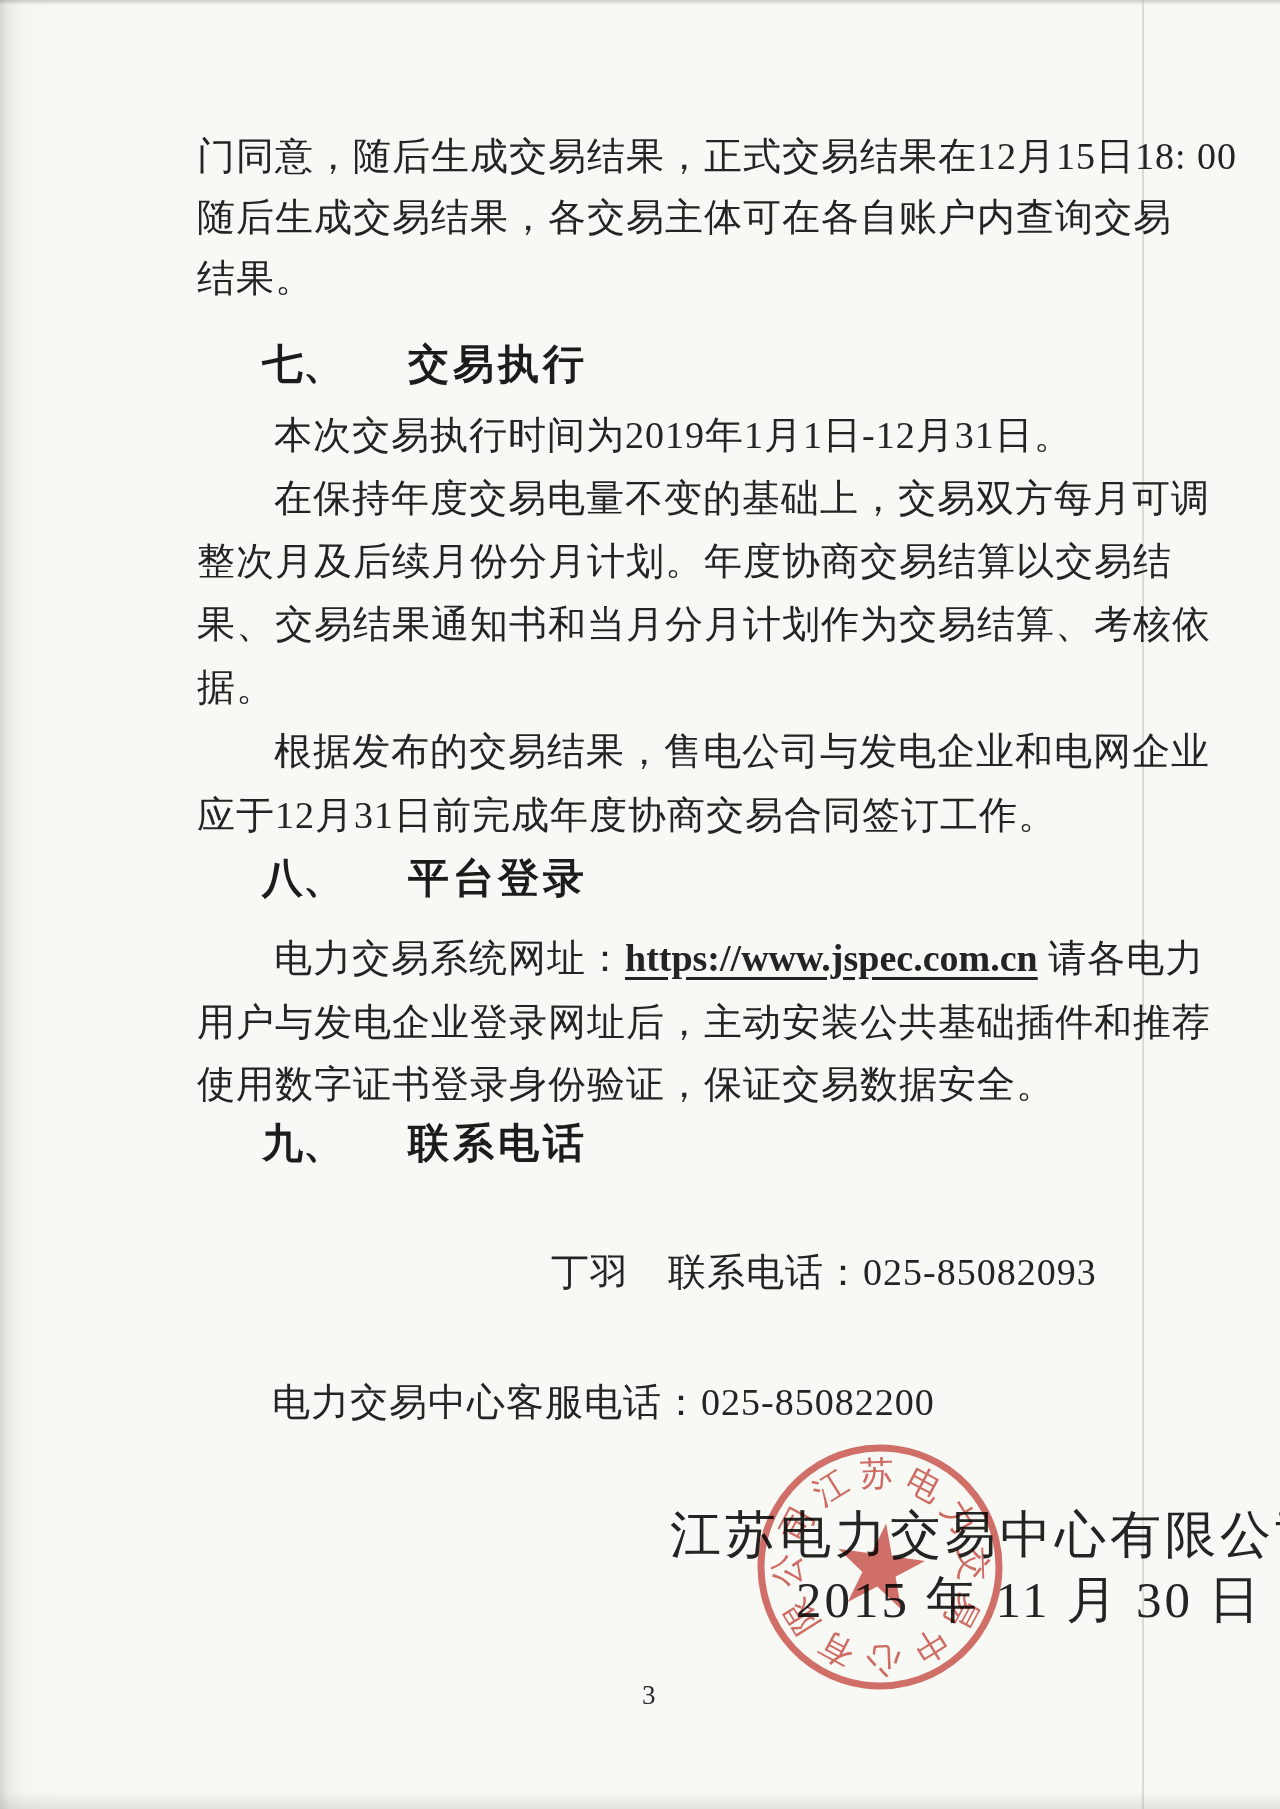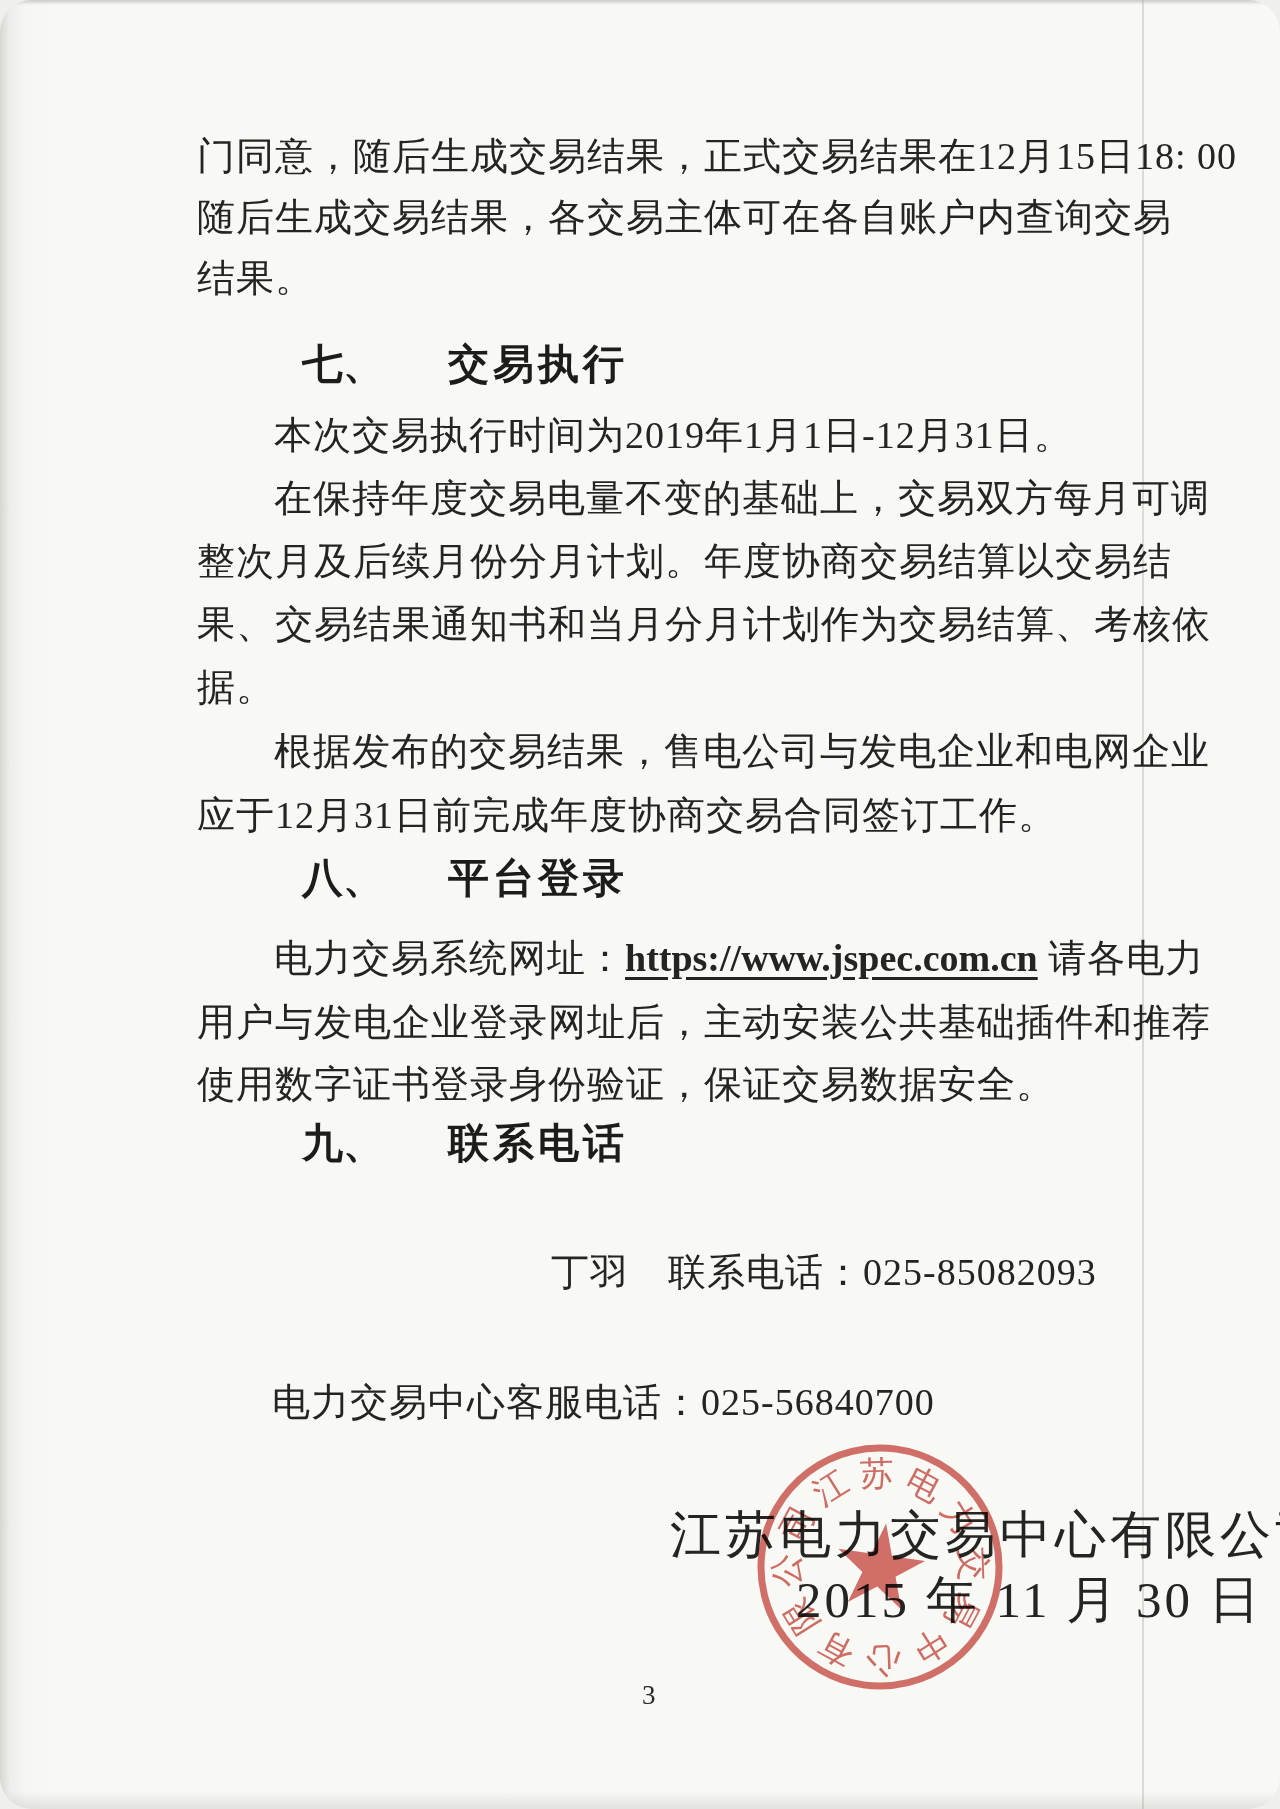--- a/index.html
+++ b/index.html
@@ -5,21 +5,20 @@
   html,body{margin:0;padding:0;background:#efefec;}
   .page{
     position:relative;
     width:1280px;height:1809px;
     background:
       linear-gradient(90deg, #d7d7d2 0px, #ededea 10px, #f6f6f3 26px, #f8f8f5 60px),
       #f8f8f5;
     overflow:hidden;
     font-family:"Liberation Serif", serif;
     color:#20201e;
-    border-radius:32px;
   }
   .scan-top-edge{
     position:absolute;left:0;top:0;width:100%;height:5px;
     background:linear-gradient(180deg, rgba(120,120,115,.35), rgba(120,120,115,0));
   }
   .scan-fold-line{
     position:absolute;top:0;left:1142px;width:2px;height:1809px;
     background:rgba(185,185,178,.45);
   }
   .scan-bottom-shade{
@@ -33,21 +32,20 @@
     white-space:nowrap;
     color:#242422;
   }
   .heading{
     position:absolute;
     font-family:"Liberation Sans", sans-serif;
     font-weight:bold;
     font-size:41px;
     color:#1c1c1a;
     white-space:nowrap;
-    margin-left:40px;
   }
   .heading .htitle{margin-left:64px;letter-spacing:4px;}
   .url{
     text-decoration:underline;
     text-underline-offset:6px;
     font-weight:bold;
     letter-spacing:0;
   }
   .sig{
     position:absolute;
@@ -110,21 +108,21 @@
     <span>电力交易系统网址：</span><span class="url">https://www.jspec.com.cn</span><span> 请各电力</span>
   </div>
   <div class="line" style="left:197px;top:997px">用户与发电企业登录网址后，主动安装公共基础插件和推荐</div>
   <div class="line" style="left:197px;top:1059px">使用数字证书登录身份验证，保证交易数据安全。</div>
 
   <div class="heading" style="left:262px;top:1116px">
     <span class="hnum">九、</span><span class="htitle">联系电话</span>
   </div>
 
   <div class="line" style="left:551px;top:1247px">丁羽　联系电话：025-85082093</div>
-  <div class="line" style="left:272px;top:1377px">电力交易中心客服电话：025-56840700</div>
+  <div class="line" style="left:272px;top:1377px">电力交易中心客服电话：025-85082200</div>
 
   <div class="sig" style="left:670px;top:1501px">江苏电力交易中心有限公司</div>
   <div class="sig" style="left:796px;top:1566px;letter-spacing:3px">2015 年 11 月 30 日</div>
 
   <svg class="seal" viewBox="0 0 264 264">
     <circle class="seal-ring" cx="132" cy="132" r="119"></circle>
     <path class="seal-star" transform="translate(132,134) scale(46)" d="M0,-1 L0.2245,-0.309 L0.9511,-0.309 L0.3633,0.118 L0.5878,0.809 L0,0.382 L-0.5878,0.809 L-0.3633,0.118 L-0.9511,-0.309 L-0.2245,-0.309 Z"></path>
     <g id="seal-chars">
         <text x="132" y="50" text-anchor="middle" class="seal-char" transform="rotate(-40 132 132)">江</text>
         <text x="132" y="50" text-anchor="middle" class="seal-char" transform="rotate(-10 132 132)">苏</text>

